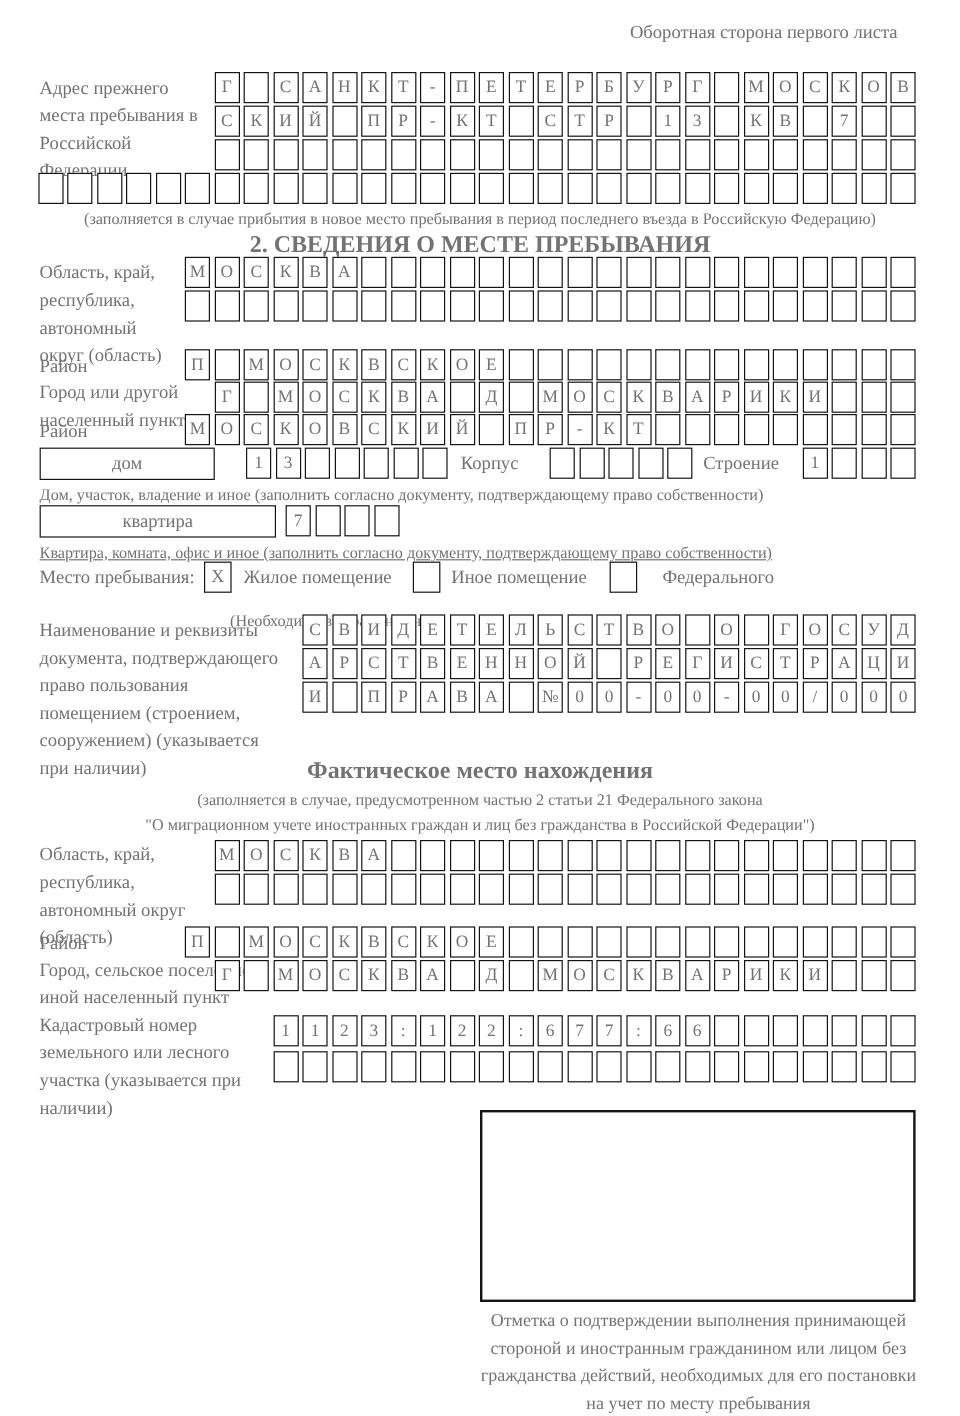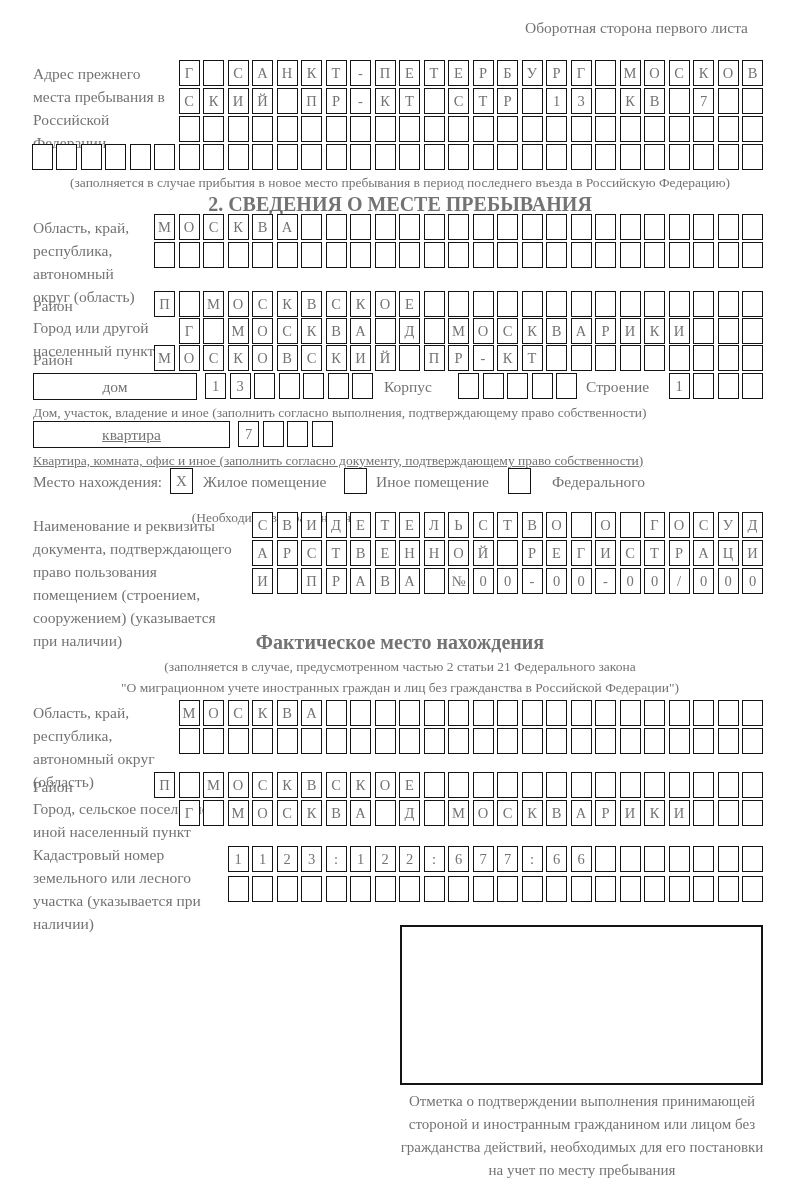--- a/index.html
+++ b/index.html
@@ -282,21 +282,21 @@
       <span class="cell"></span>
       <span class="cell"></span>
       <span class="cell"></span>
       <span class="cell"></span>
       <span class="cell"></span>
       <span class="cell"></span>
       <span class="cell"></span>
       <span class="cell"></span>
     </div>
 
-  <div class="abs wide-box" style="top:373px;left:33px;width:164px;">дом</div>
+  <div class="abs wide-box" style="top:373px;left:33px;width:146px;">дом</div>
   <div class="abs cells" style="top:373px;left:205px;">
       <span class="cell">1</span>
       <span class="cell">3</span>
       <span class="cell"></span>
       <span class="cell"></span>
       <span class="cell"></span>
       <span class="cell"></span>
       <span class="cell"></span>
     </div>
   <div class="abs label" style="top:375px;left:384px;">Корпус</div>
@@ -307,32 +307,32 @@
       <span class="cell"></span>
       <span class="cell"></span>
     </div>
   <div class="abs label" style="top:375px;left:586px;">Строение</div>
   <div class="abs cells" style="top:373px;right:37px;">
       <span class="cell">1</span>
       <span class="cell"></span>
       <span class="cell"></span>
       <span class="cell"></span>
     </div>
-  <div class="abs note" style="top:403px;left:33px;width:740px;">Дом, участок, владение и иное (заполнить согласно выполнения, подтверждающему право собственности)</div>
-
-  <div class="abs wide-box" style="top:421px;left:33px;width:197px;text-decoration:underline;">квартира</div>
+  <div class="abs note" style="top:403px;left:33px;width:740px;">Дом, участок, владение и иное (заполнить согласно документу, подтверждающему право собственности)</div>
+
+  <div class="abs wide-box" style="top:421px;left:33px;width:197px;">квартира</div>
   <div class="abs cells" style="top:421px;left:238px;">
       <span class="cell">7</span>
       <span class="cell"></span>
       <span class="cell"></span>
       <span class="cell"></span>
     </div>
   <div class="abs note" style="top:451px;left:33px;width:740px;text-decoration:underline;">Квартира, комната, офис и иное (заполнить согласно документу, подтверждающему право собственности)</div>
 
-  <div class="abs label" style="top:470px;left:33px;">Место нахождения:</div>
+  <div class="abs label" style="top:470px;left:33px;">Место пребывания:</div>
   <div class="abs cells cb" style="top:468px;left:170px;">
       <span class="cell">X</span>
     </div>
   <div class="abs label" style="top:470px;left:203px;">Жилое помещение</div>
   <div class="abs cells cb" style="top:468px;left:344px;">
       <span class="cell"></span>
     </div>
   <div class="abs label" style="top:470px;left:376px;">Иное помещение</div>
   <div class="abs cells cb" style="top:468px;left:508px;">
       <span class="cell"></span>

